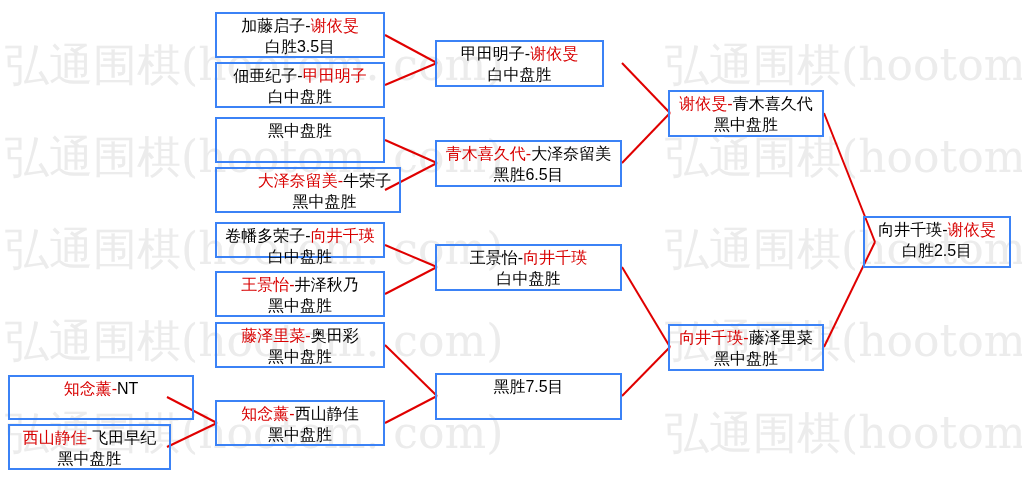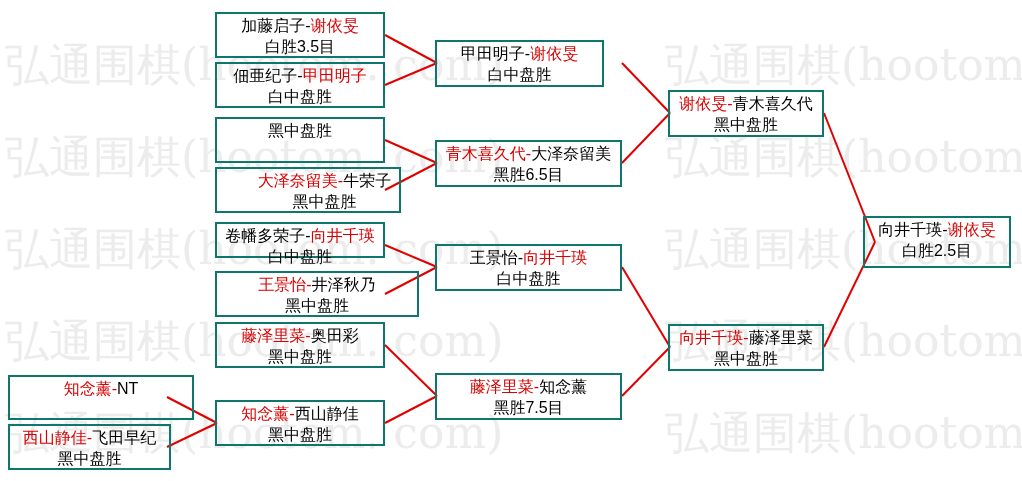--- a/index.html
+++ b/index.html
@@ -15,21 +15,21 @@
     font-family:"DejaVu Serif","Liberation Serif",serif;
     font-size:44px;
     white-space:nowrap;
     user-select:none;
     pointer-events:none;
   }
   svg.connectors{position:absolute;left:0;top:0;}
   .box{
     position:absolute;
     box-sizing:border-box;
-    border:2px solid #0f766e;
+    border:2px solid #3b82f6;
     background:transparent;
     text-align:center;
     font-size:16px;
     line-height:21px;
     color:#000;
     padding-top:1px;
   }
   .players,.result{white-space:nowrap;}
   .red{color:var(--red,#d80000);}
 </style>
@@ -88,21 +88,21 @@
         <div class="result">黑中盘胜</div>
       </div>
       <div class="box" style="left: 215px; top: 167px; width: 186px; height: 46px; padding-left: 33px;">
         <div class="players"><span class="red">大泽奈留美</span><span class="red">-</span><span>牛荣子</span></div>
         <div class="result">黑中盘胜</div>
       </div>
       <div class="box" style="left: 215px; top: 222px; width: 170px; height: 36px;">
         <div class="players"><span>卷幡多荣子</span><span>-</span><span class="red">向井千瑛</span></div>
         <div class="result">白中盘胜</div>
       </div>
-      <div class="box" style="left: 215px; top: 271px; width: 204px; height: 46px;">
+      <div class="box" style="left: 215px; top: 271px; width: 170px; height: 46px;">
         <div class="players"><span class="red">王景怡</span><span class="red">-</span><span>井泽秋乃</span></div>
         <div class="result">黑中盘胜</div>
       </div>
       <div class="box" style="left: 215px; top: 322px; width: 170px; height: 46px;">
         <div class="players"><span class="red">藤泽里菜</span><span class="red">-</span><span>奥田彩</span></div>
         <div class="result">黑中盘胜</div>
       </div>
       <div class="box" style="left: 215px; top: 400px; width: 170px; height: 46px;">
         <div class="players"><span class="red">知念薰</span><span class="red">-</span><span>西山静佳</span></div>
         <div class="result">黑中盘胜</div>
@@ -113,21 +113,20 @@
       </div>
       <div class="box" style="left: 435px; top: 140px; width: 187px; height: 47px;">
         <div class="players"><span class="red">青木喜久代</span><span class="red">-</span><span>大泽奈留美</span></div>
         <div class="result">黑胜6.5目</div>
       </div>
       <div class="box" style="left: 435px; top: 244px; width: 187px; height: 47px;">
         <div class="players"><span>王景怡</span><span>-</span><span class="red">向井千瑛</span></div>
         <div class="result">白中盘胜</div>
       </div>
       <div class="box" style="left: 435px; top: 373px; width: 187px; height: 47px;">
-        <div class="players"><span class="red">藤泽里菜</span><span class="red">-</span><span>知念薰</span></div>
         <div class="result">黑胜7.5目</div>
       </div>
       <div class="box" style="left: 668px; top: 90px; width: 156px; height: 47px;">
         <div class="players"><span class="red">谢依旻</span><span class="red">-</span><span>青木喜久代</span></div>
         <div class="result">黑中盘胜</div>
       </div>
       <div class="box" style="left: 668px; top: 324px; width: 156px; height: 47px;">
         <div class="players"><span class="red">向井千瑛</span><span class="red">-</span><span>藤泽里菜</span></div>
         <div class="result">黑中盘胜</div>
       </div>

